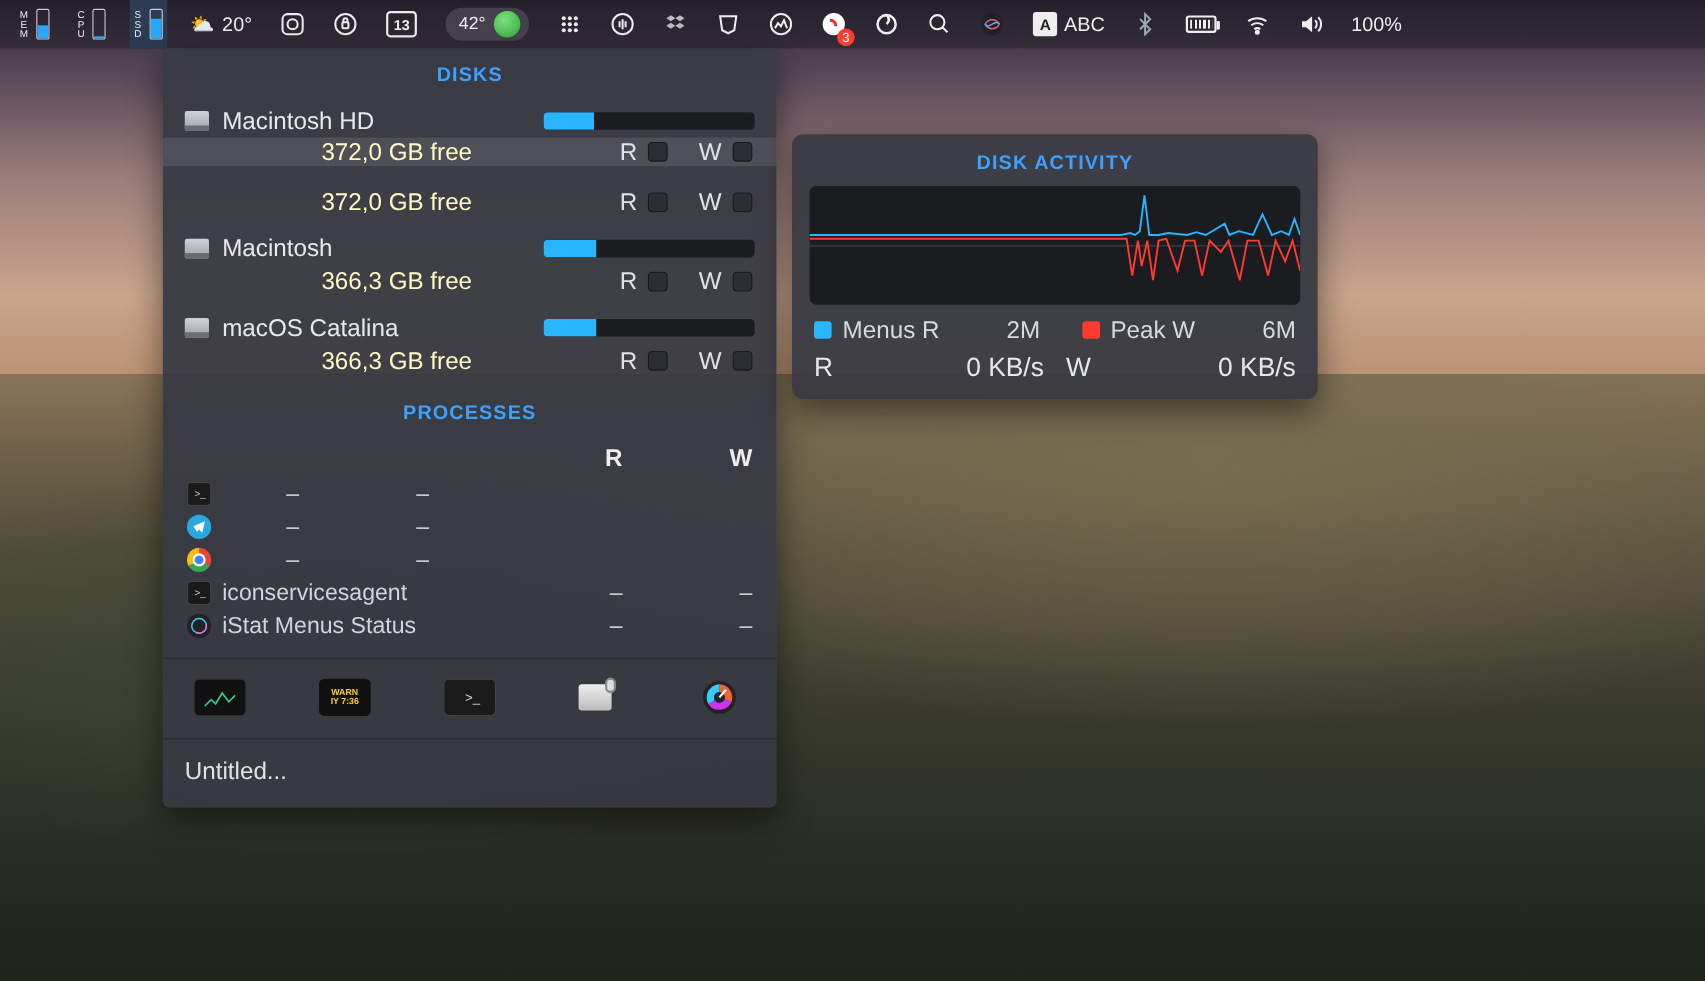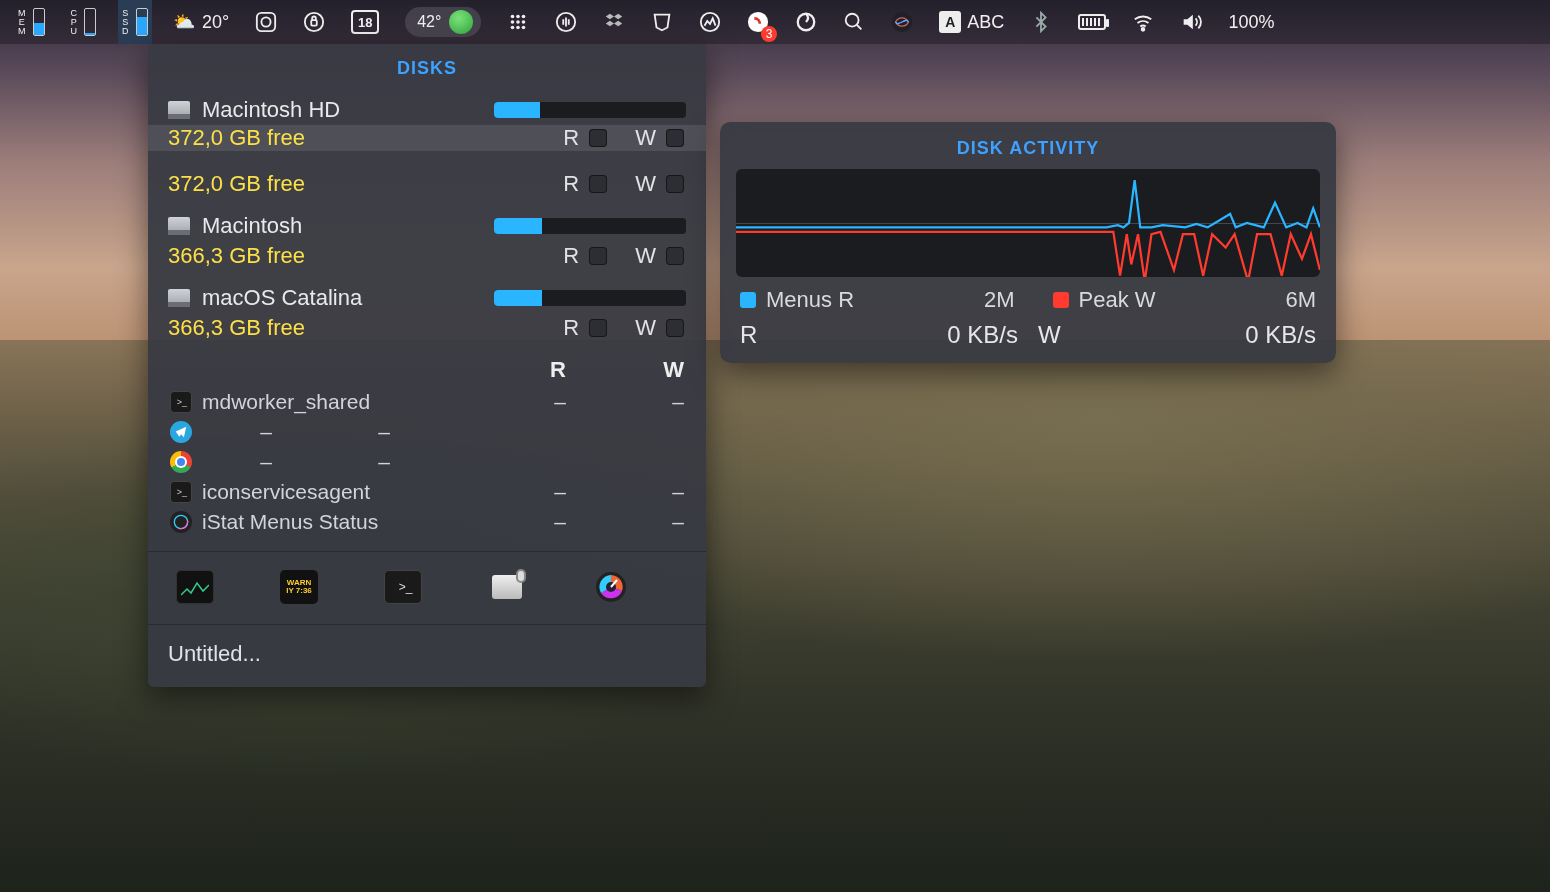--- a/index.html
+++ b/index.html
@@ -45,39 +45,39 @@
   }
   .section-title { text-align:center; color:#3da1ff; font-size:18px; letter-spacing:1px; font-weight:700; padding:14px 0 12px;}
   .disk-row { padding:6px 20px 10px 20px; position:relative;}
   .disk-top { display:flex; align-items:center; gap:12px;}
   .disk-icon { width:22px; height:18px; background:linear-gradient(#cfd2d6,#9ea2a8); border-radius:2px; position:relative; flex-shrink:0;}
   .disk-icon::after{content:"";position:absolute; bottom:0; left:0; right:0; height:5px; background:#6a6e74; border-radius:0 0 2px 2px;}
   .disk-name { font-size:22px; color:#e8e9ec;}
   .disk-bar { flex:0 0 192px; height:16px; background:#1a1c20; border-radius:4px; position:relative; overflow:hidden; margin-left:auto;}
   .disk-bar-fill { position:absolute; left:0; top:0; bottom:0; background:#29b5ff;}
   .disk-bottom { display:flex; align-items:center; gap:10px; margin-top:4px; height:26px;}
-  .disk-free { font-size:22px; color:#fde047; flex:1;}
+  .disk-free { font-size:22px; color:#fef9c3; flex:1;text-align:center;}
   .rw-group { display:flex; align-items:center; gap:10px; font-size:22px; color:#e1e2e6; padding-right:2px;}
   .led { width:18px; height:18px; border-radius:4px; background:#2c2e33; box-shadow: inset 0 0 0 1px rgba(0,0,0,0.5);}
   .proc-head { display:flex; padding:6px 22px 4px; font-size:22px; font-weight:700; color:#eee;}
   .proc-head .sp{flex:1;}
   .proc-head .col{width:70px; text-align:right;}
   .proc-head .colw{width:70px; text-align:right; margin-left:48px;}
   .proc-row { display:flex; align-items:center; padding:3px 22px; font-size:21px; color:#d3d4d9;}
   .proc-ico { width:22px; height:22px; border-radius:4px; margin-right:10px; flex-shrink:0; display:flex; align-items:center; justify-content:center; font-size:12px;}
   .proc-name{flex:1;}
   .proc-val{width:70px; text-align:right;}
   .proc-valw{width:70px; text-align:right; margin-left:48px;}
   .tool-row { display:flex; gap:66px; padding:18px 28px 20px; border-top:1px solid rgba(0,0,0,0.25); margin-top:14px;}
-  .tool { width:38px; height:34px; border-radius:5px; display:flex; align-items:center; justify-content:center;}
+  .tool { width:48px; height:34px; border-radius:5px; display:flex; align-items:center; justify-content:center;}
   .uninstall { padding:16px 20px 20px; font-size:22px; color:#e1e2e6; border-top:1px solid rgba(0,0,0,0.25);}
   
   
   .popover {
-    position:absolute; left:720px; top:122px; width:616px;
+    position:absolute; left:720px; top:122px; width:478px;
     background: rgba(56,58,66,0.95);
     border-radius:10px; box-shadow:0 10px 30px rgba(0,0,0,0.5);
     color:#d8dade; padding:0 0 14px;
   }
   .popover .section-title{padding:16px 0 10px;}
   .act-graph { margin:0 16px; height:108px; background:#1a1c20; border-radius:6px; position:relative; overflow:hidden;}
   .act-mid { position:absolute; left:0; right:0; top:50%; height:1px; background:#44474e;}
   .act-legend { display:flex; align-items:center; margin:10px 20px 8px; font-size:22px; gap:10px;}
   .sq { width:16px; height:16px; border-radius:3px;}
   .sq.blue{background:#29b5ff;} .sq.red{background:#ff3b30;}
@@ -135,21 +135,21 @@
   </div>
   <div class="mb-item">
     <svg class="ico" viewBox="0 0 24 24" fill="none" stroke="#eee" stroke-width="2">
         <circle cx="12" cy="12" r="10"></circle>
         <rect x="9" y="10" width="6" height="6" rx="1"></rect>
         <path d="M10 10v-2a2 2 0 014 0v2"></path>
       </svg>
   </div>
   <div class="mb-item">
     <div class="calendar-box">
-        <span>18</span>
+        <span>13</span>
       </div>
   </div>
   <div class="mb-item">
     <div class="pill">
         <span>42°</span>
         <div class="dot"></div>
       </div>
   </div>
   <div class="mb-item">
     <svg class="ico" viewBox="0 0 24 24" fill="#eee">
@@ -310,29 +310,29 @@
         <span>R</span>
         <div class="led"></div>
         <span style="width:8px"></span>
         <span>W</span>
         <div class="led"></div>
       </div>
     </div>
       </div>
     </div>
 
+  <div class="section-title">PROCESSES</div>
   <div class="proc-head">
     <div class="sp"></div>
     <div class="col">R</div>
     <div class="colw">W</div>
   </div>
   <div id="procs-container">
       <div class="proc-row">
         <div class="proc-ico" style="background:#1a1a1a;border:1px solid #444;color:#ccc;font-size:9px;padding-left:2px">&gt;_</div>
-        <div class="proc-name">mdworker_shared</div>
         <div class="proc-val">–</div>
         <div class="proc-valw">–</div>
       </div>
       <div class="proc-row">
         <div class="proc-ico" style="background:#2aa7e0;border-radius:50%">
           <svg width="14" height="14" viewBox="0 0 24 24" fill="#fff">
             <path d="M3 11l18-8-4 18-5-5-3 4z"></path>
           </svg>
         </div>
         <div class="proc-val">–</div>

